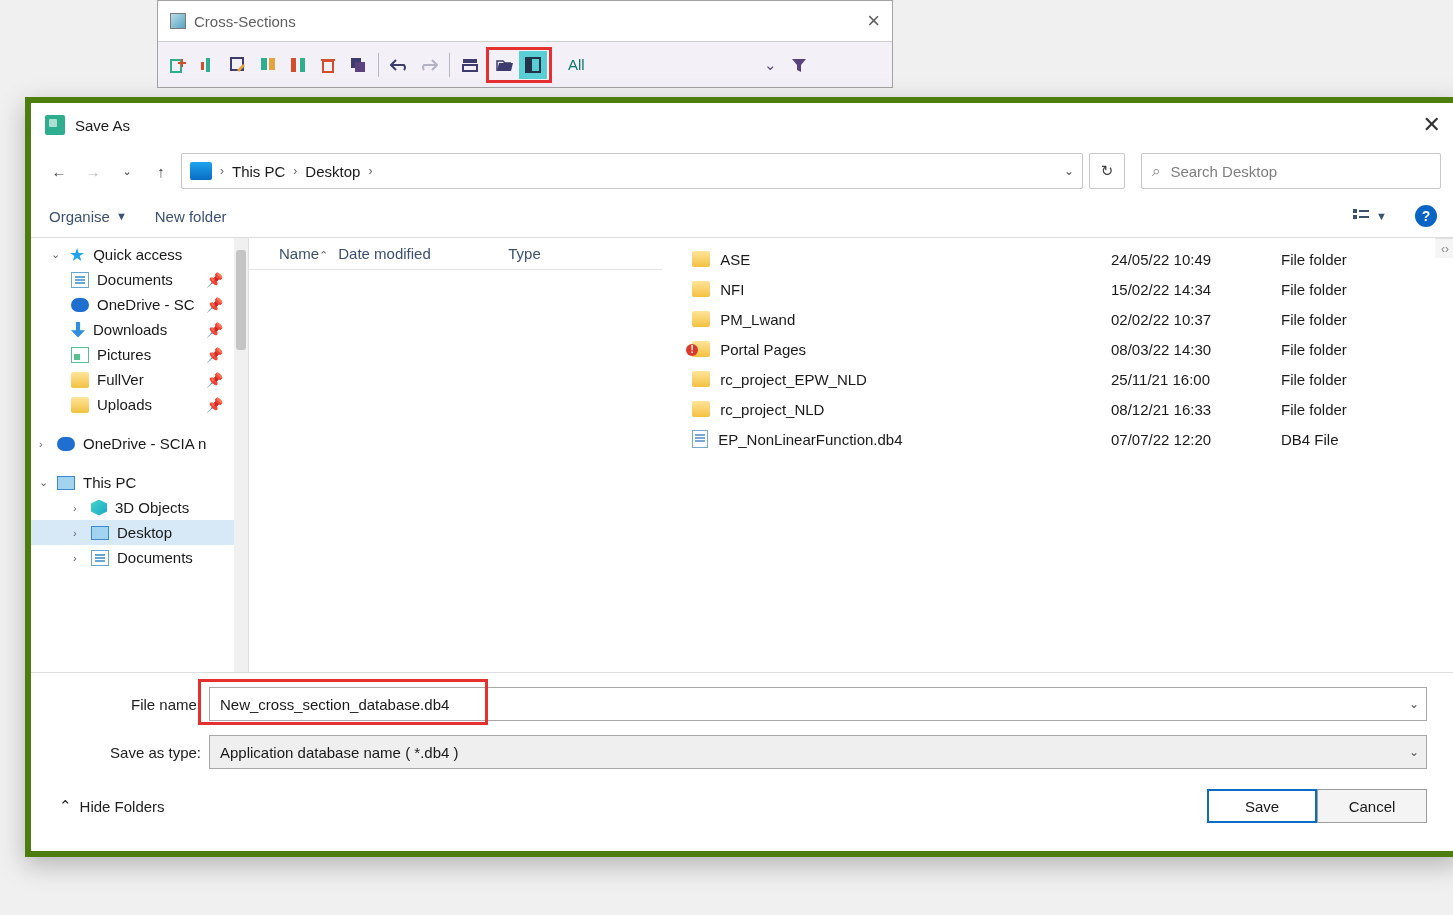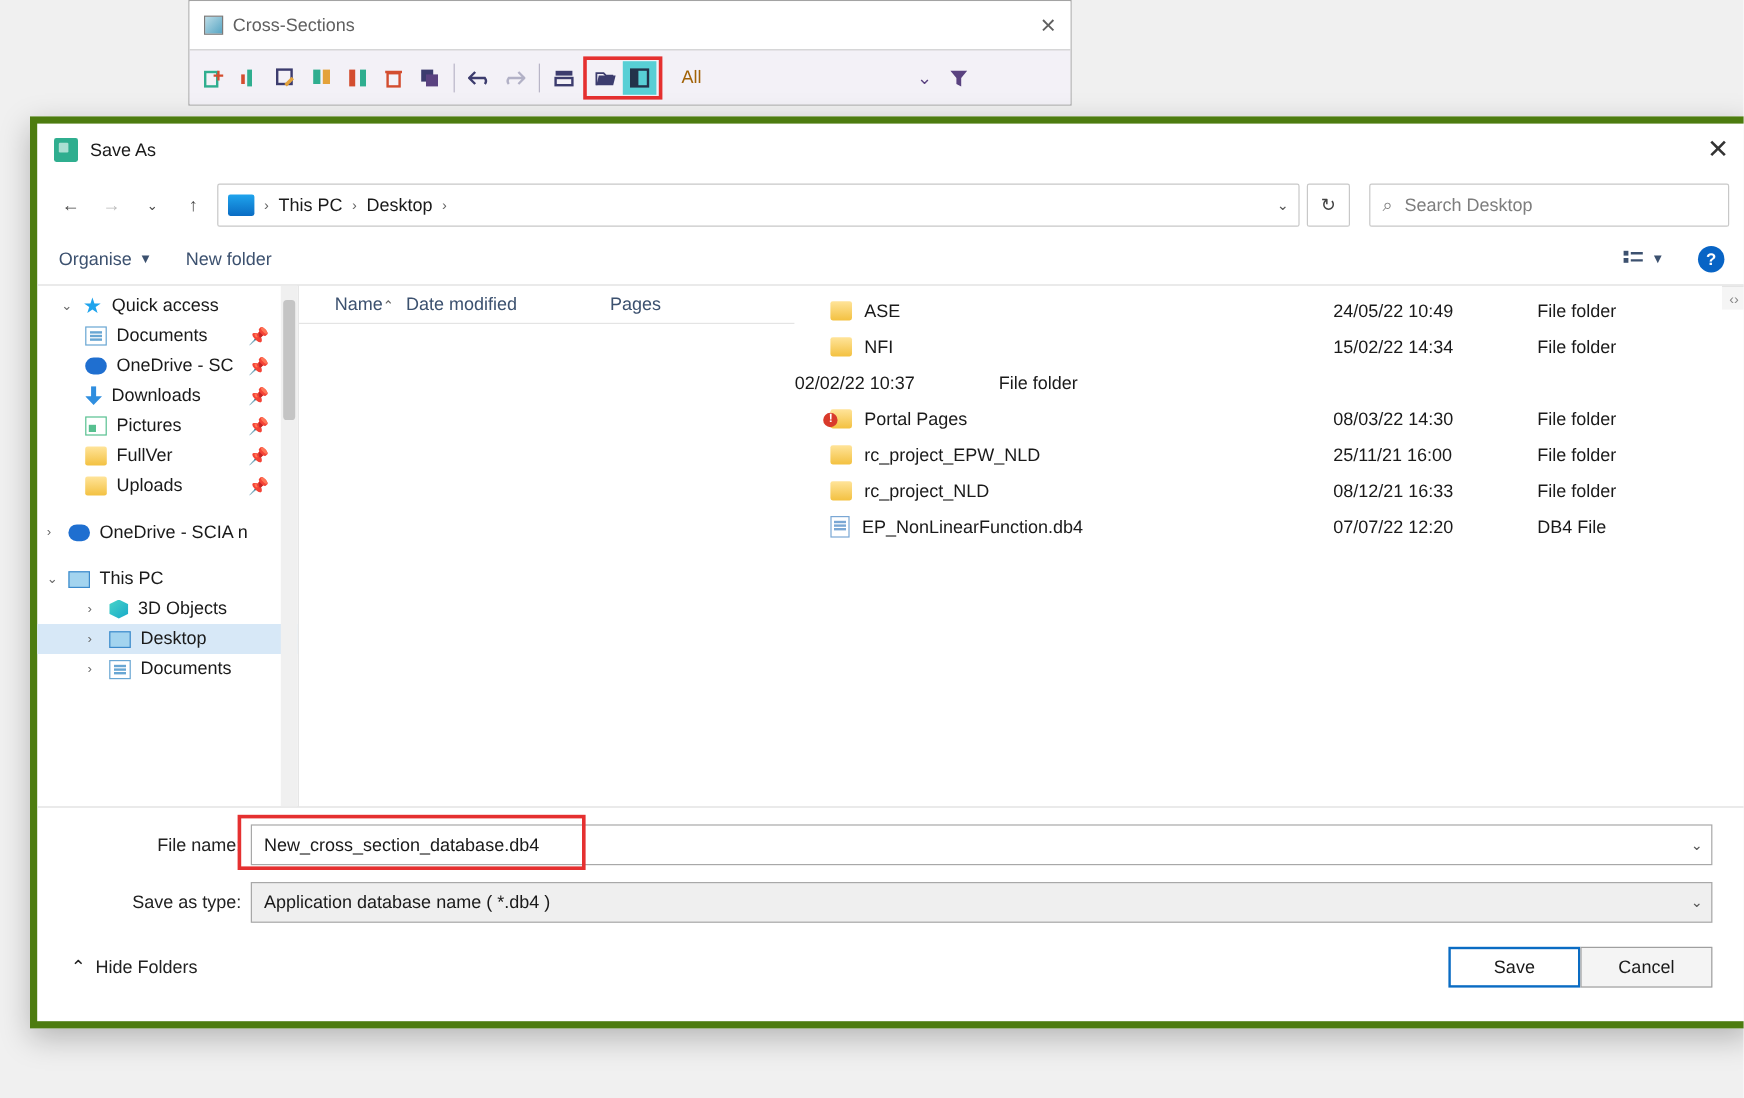--- a/index.html
+++ b/index.html
@@ -52,21 +52,21 @@
     display:flex; align-items:center; justify-content:center;
     color:#2b2b5b;
   }
   .cs-sep { width:1px; height:24px; background:#b8b5c7; margin:0 4px;}
   .cs-hl {
     border:3px solid #e53030;
     padding:1px 2px;
     display:flex;
   }
   .cs-hl .cs-btn:last-child { background:#58cfd5;}
-  .cs-filter-txt { color:#a16207; margin-left:14px;text-align:right;}
+  .cs-filter-txt { color:#0f766e; margin-left:14px;text-align:right;}
   .cs-dropdown-arr { color:#5a4280; width:190px; text-align:right;}
   .x-thin { font-size:22px; color:#606060; font-weight:300;}
 
   
   .dlg {
     position:absolute;
     left:25px; top:97px;
     width:1436px; height:760px;
     background:#fff;
     border:6px solid #4d7c0f;
@@ -431,40 +431,44 @@
 
       <div class="side-scroll">
           <div class="thumb"></div>
         </div>
     </div>
 
     <div class="filearea">
       <div class="col-head">
         <div class="col-name"><span>Name</span><span class="sort-chev">⌃</span></div>
         <div class="col-date">Date modified</div>
-        <div class="col-type">Pages</div>
+        <div class="col-type">Type</div>
       </div>
       <div class="files" id="file-list">
           <div class="file-row">
             <div class="file-name">
               <span class="ic ic-folder"></span>
               <span>ASE</span>
             </div>
             <div class="file-date">24/05/22 10:49</div>
             <div class="file-type">File folder</div>
           </div>
           <div class="file-row">
             <div class="file-name">
               <span class="ic ic-folder"></span>
               <span>NFI</span>
             </div>
             <div class="file-date">15/02/22 14:34</div>
             <div class="file-type">File folder</div>
           </div>
           <div class="file-row">
+            <div class="file-name">
+              <span class="ic ic-folder"></span>
+              <span>PM_Lwand</span>
+            </div>
             <div class="file-date">02/02/22 10:37</div>
             <div class="file-type">File folder</div>
           </div>
           <div class="file-row">
             <div class="file-name">
               <span class="ic ic-folder ic-folder-alert"></span>
               <span>Portal Pages</span>
             </div>
             <div class="file-date">08/03/22 14:30</div>
             <div class="file-type">File folder</div>

